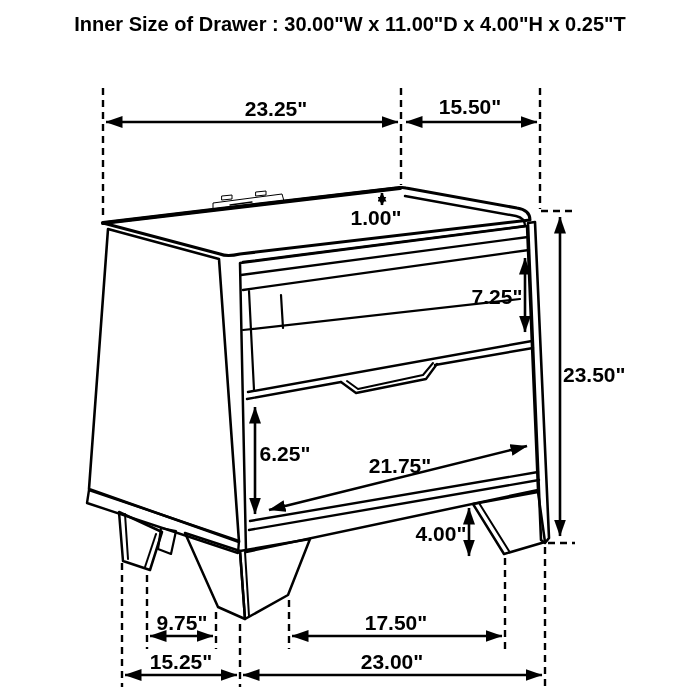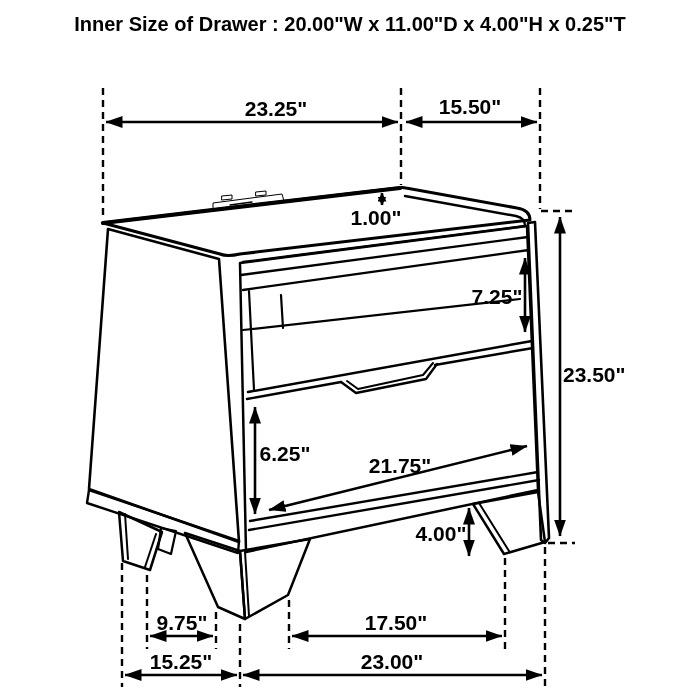--- a/index.html
+++ b/index.html
@@ -10,21 +10,21 @@
   svg text{font-family:"Liberation Sans",sans-serif;font-weight:bold;font-size:21px;fill:#000;}
   .art path, .art line, .art polyline{stroke:#000;fill:none;stroke-linejoin:round;stroke-linecap:round;}
   .face{fill:#ffffff;}
   .dimline{stroke:#000;stroke-width:2.6;}
   .ext{stroke:#000;stroke-width:2.4;stroke-dasharray:7 5;fill:none;}
 </style>
 </head>
 <body>
 
 <div class="stage">
-  <div class="title">Inner Size of Drawer : 20.00"W x 11.00"D x 4.00"H x 0.25"T</div>
+  <div class="title">Inner Size of Drawer : 30.00"W x 11.00"D x 4.00"H x 0.25"T</div>
 
   <svg width="700" height="700" viewBox="0 0 700 700">
     <defs>
       <marker id="ah" markerWidth="17" markerHeight="12" refX="16.5" refY="6" orient="auto-start-reverse" markerUnits="userSpaceOnUse">
         <path d="M0,0 L17,6 L0,12 Z" fill="#000"></path>
       </marker>
       <marker id="ahs" markerWidth="9" markerHeight="9" refX="8.5" refY="4.5" orient="auto-start-reverse" markerUnits="userSpaceOnUse">
         <path d="M0,0 L9,4.5 L0,9 Z" fill="#000"></path>
       </marker>
     </defs>

